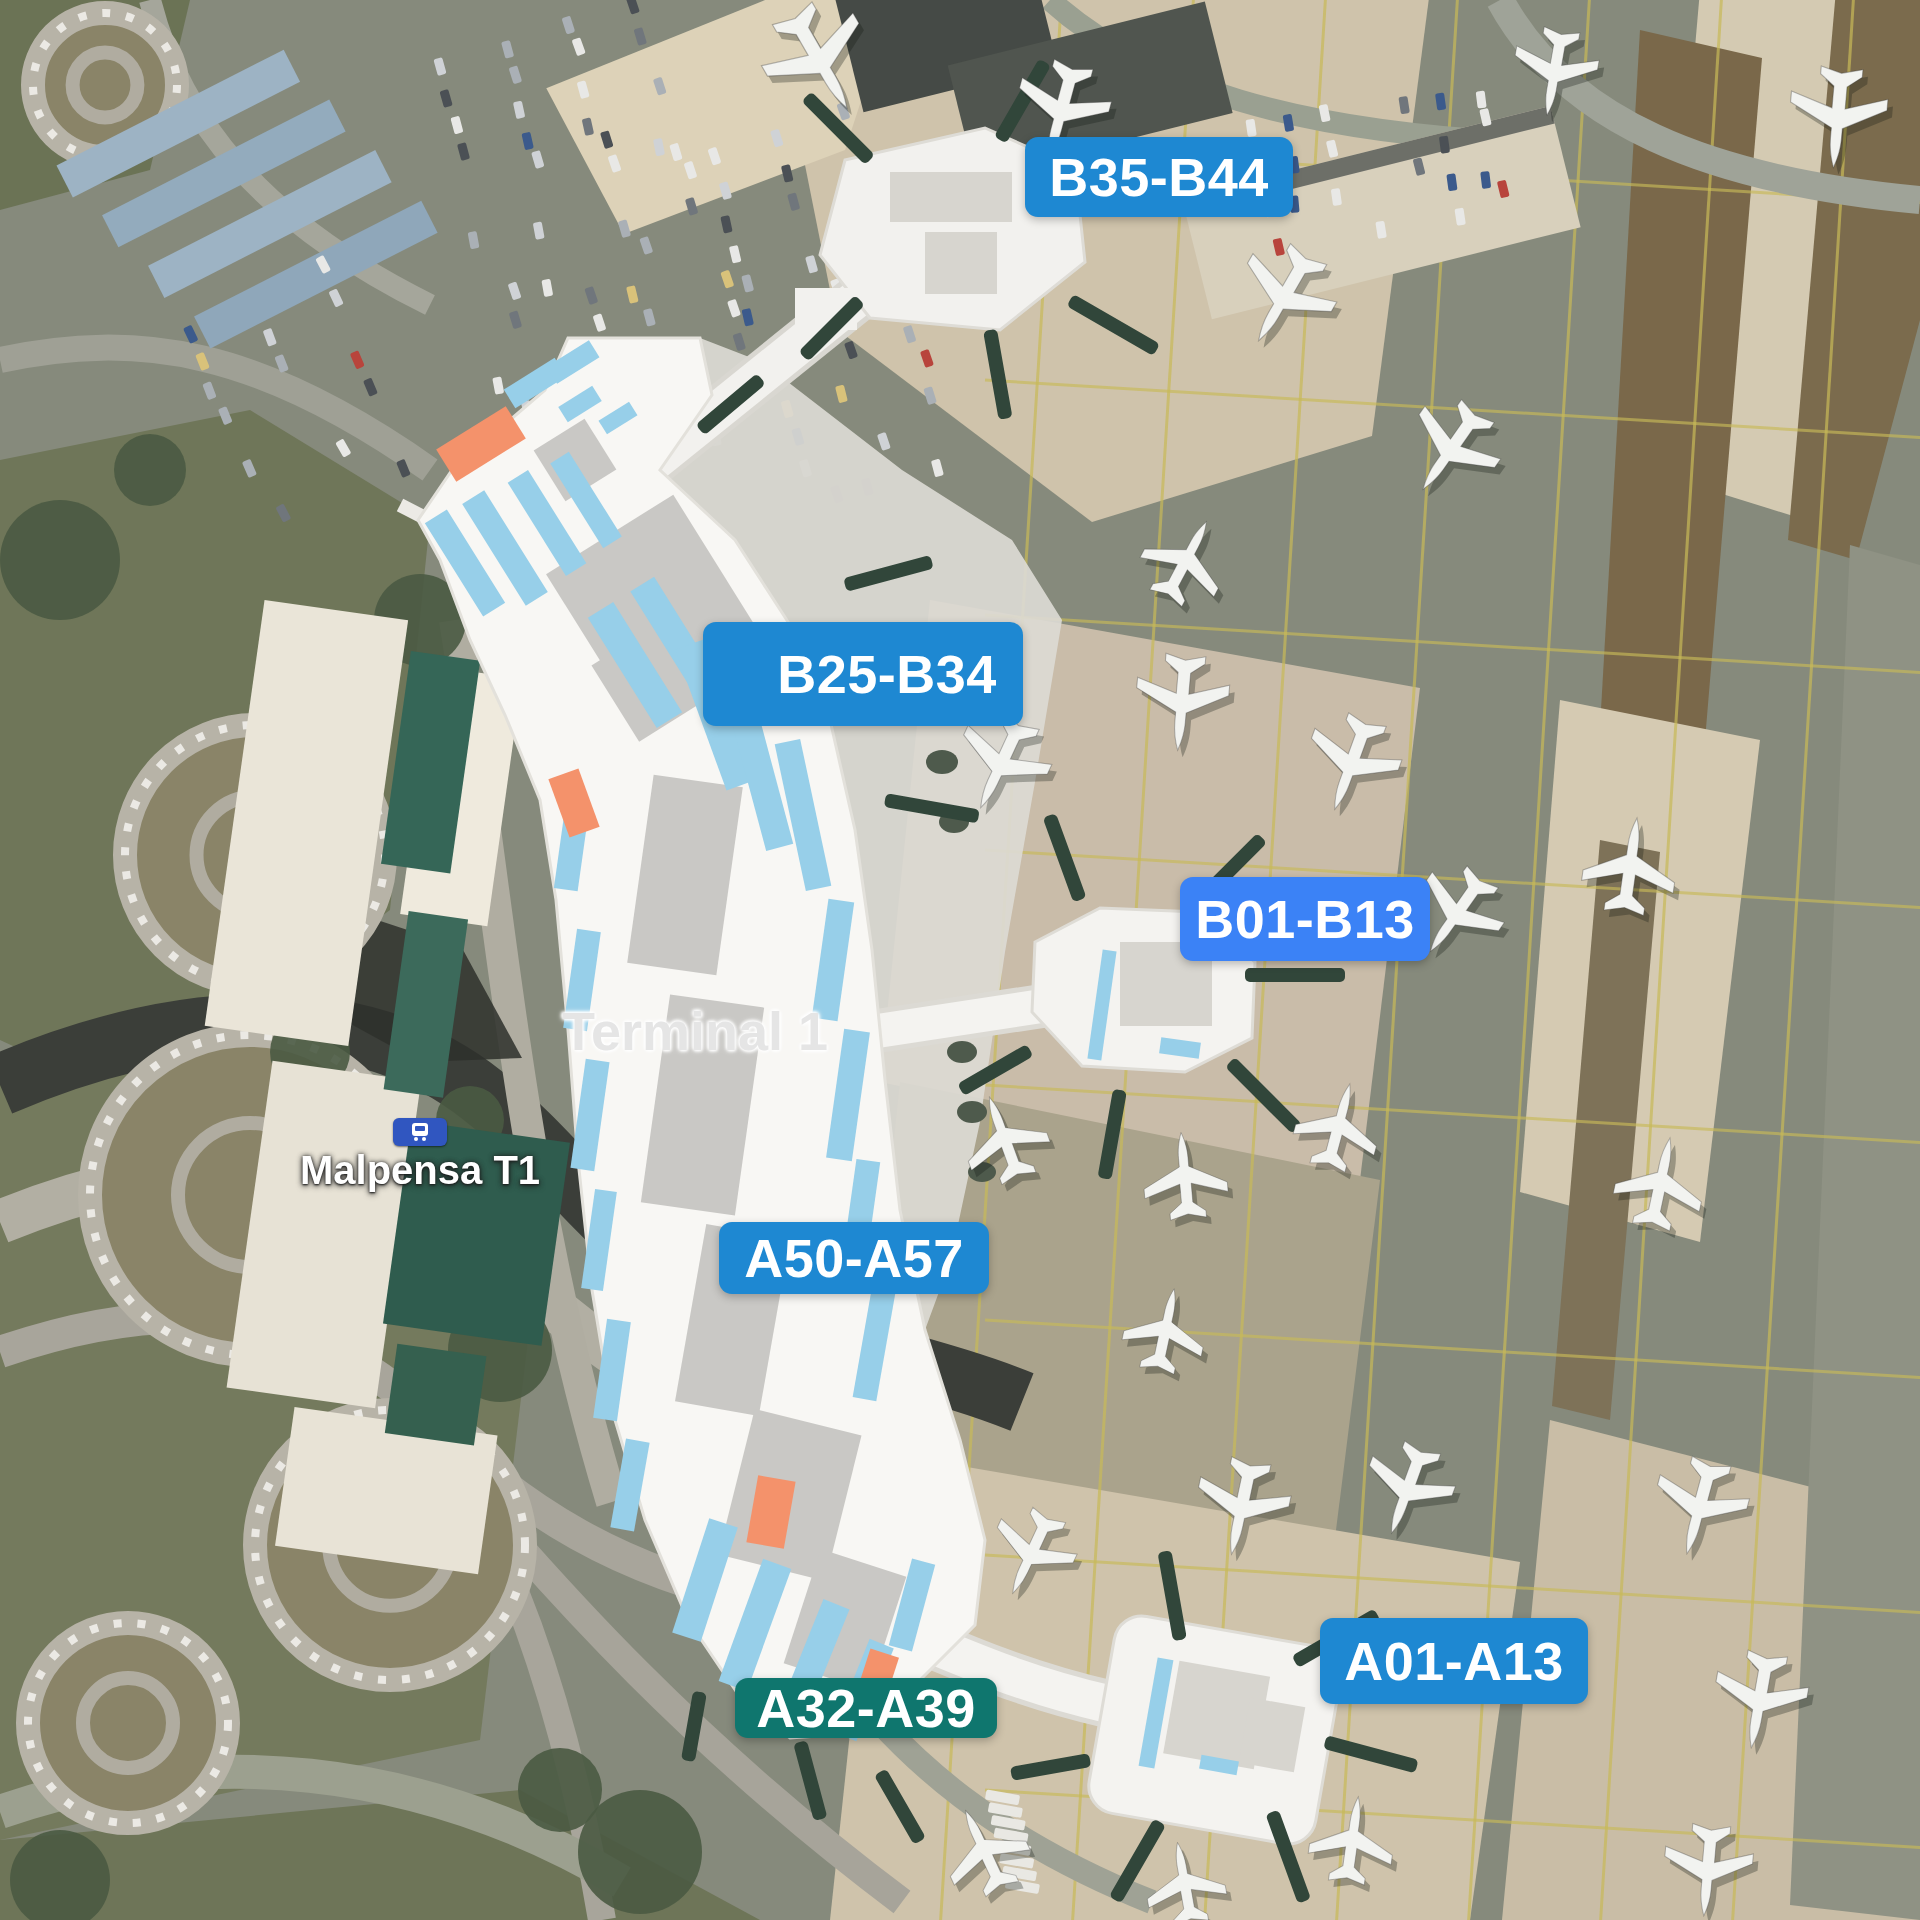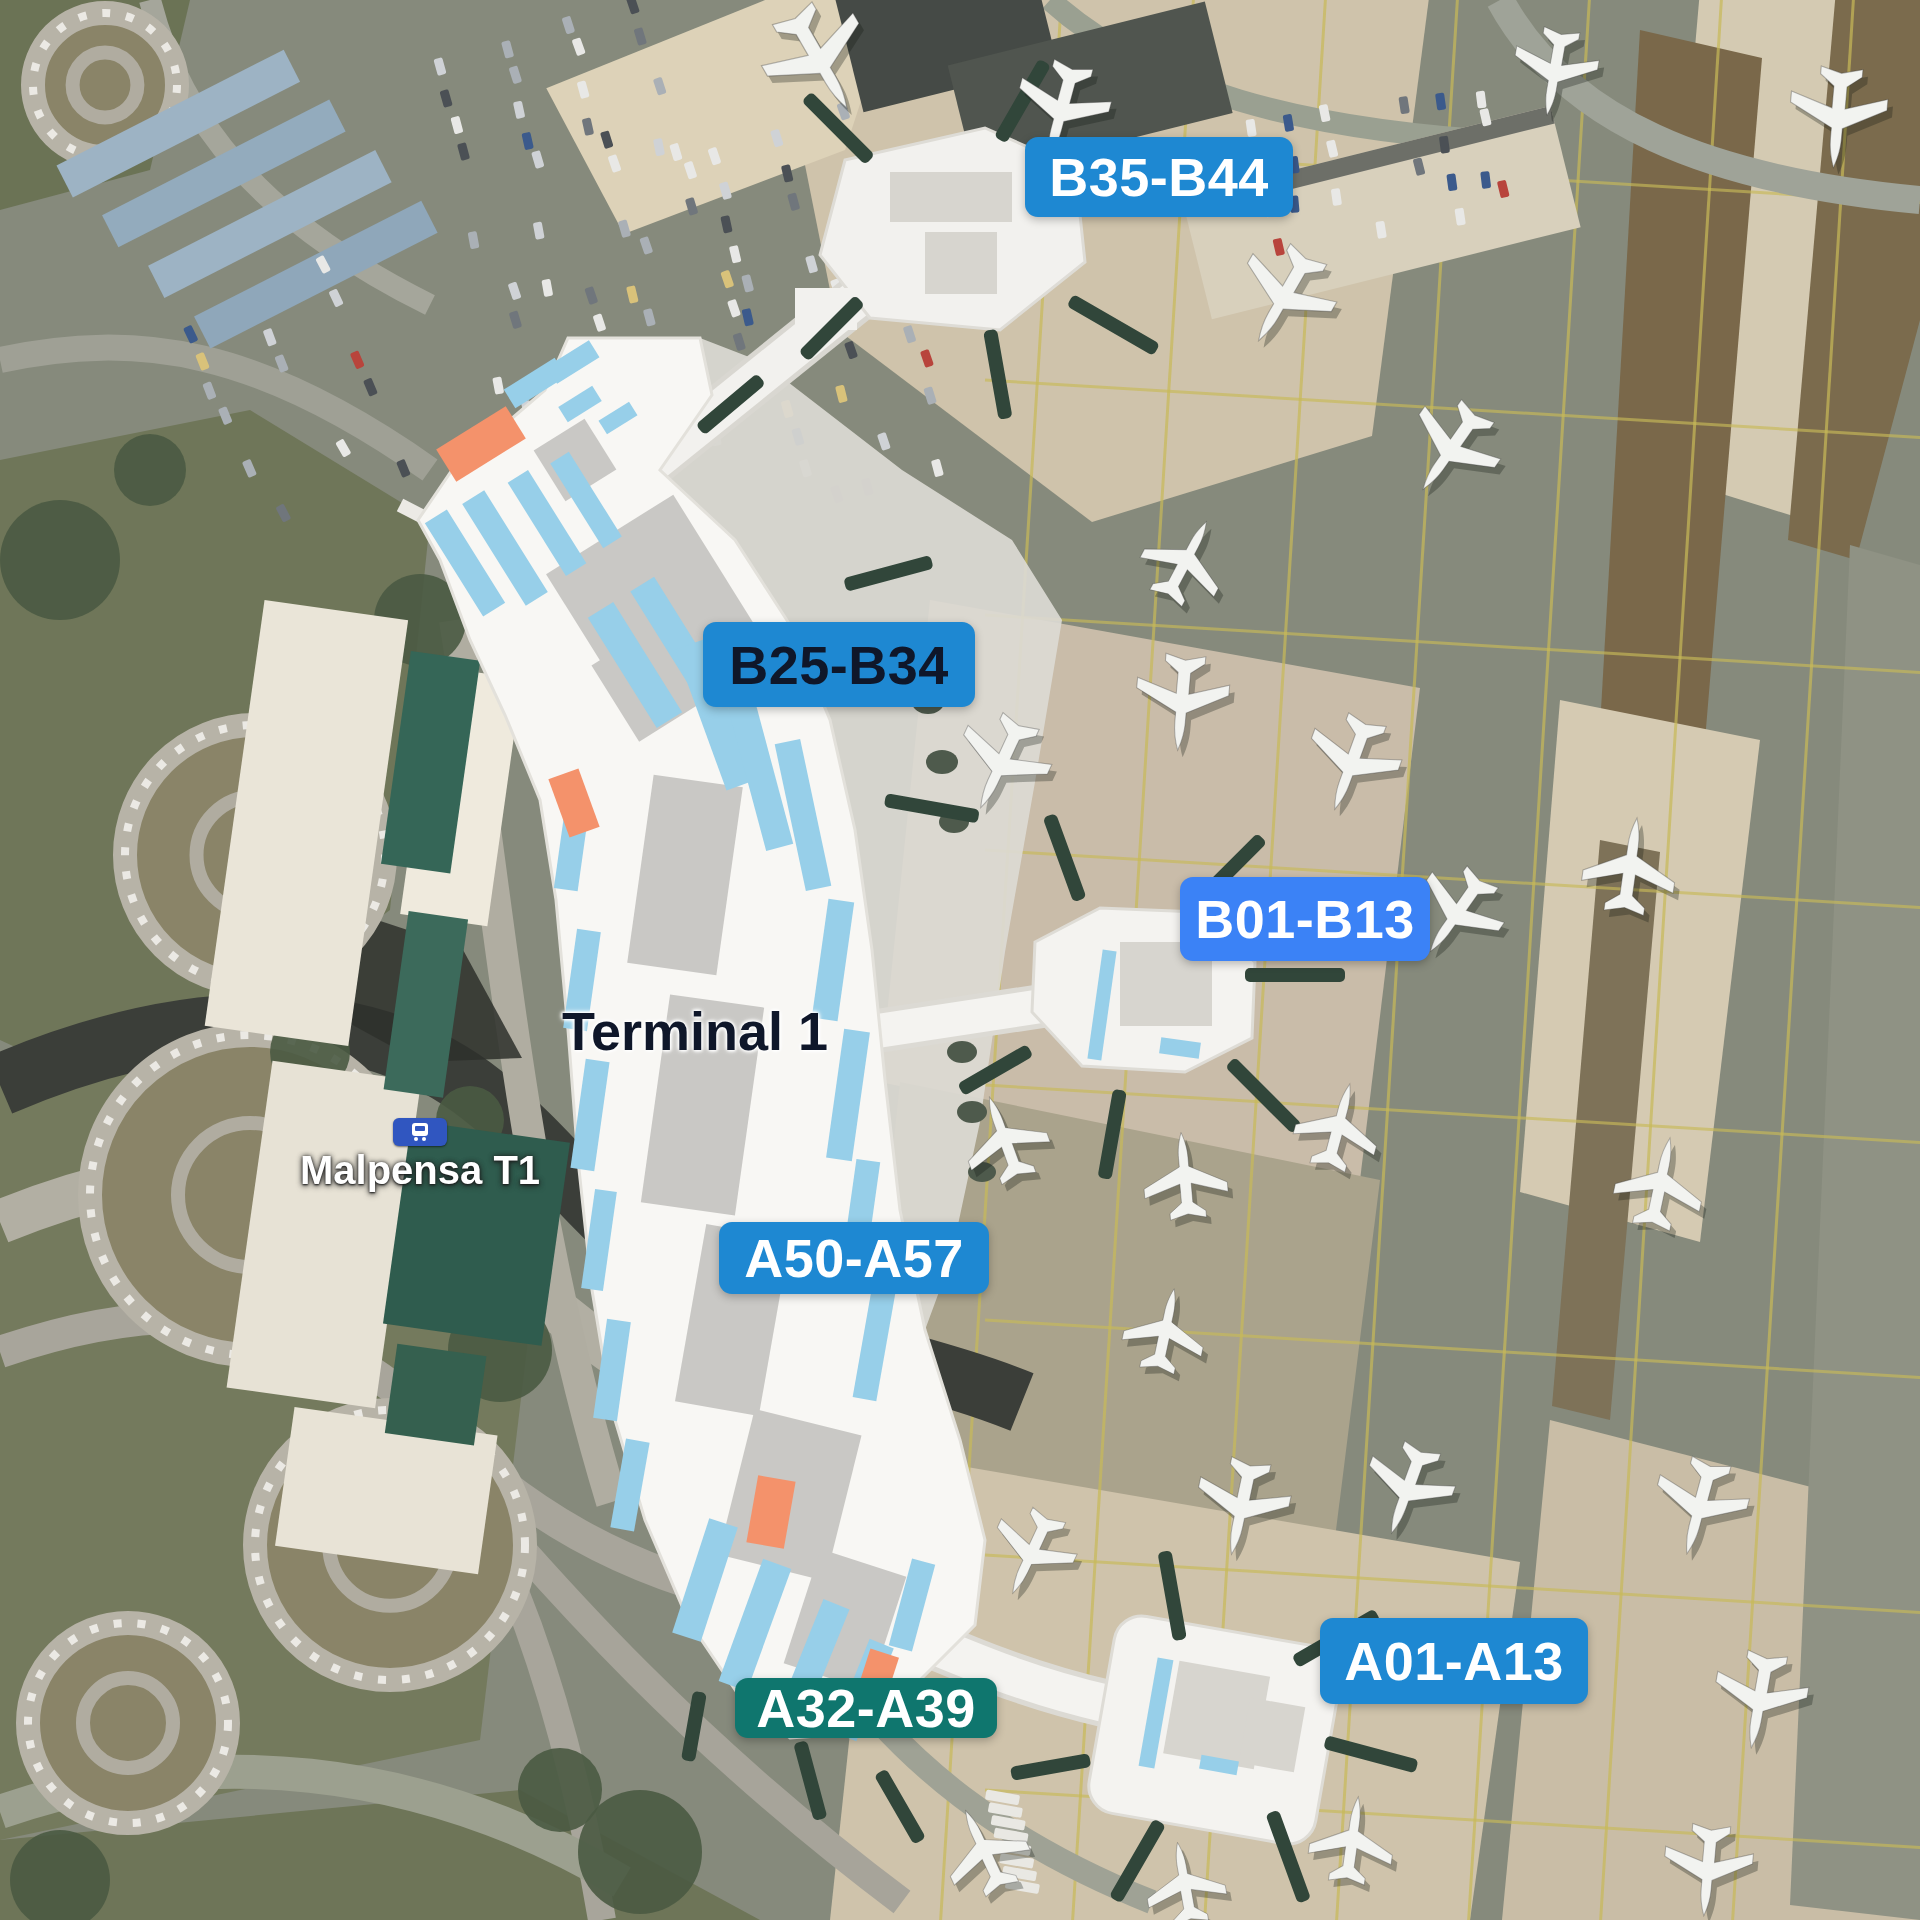--- a/index.html
+++ b/index.html
@@ -3,21 +3,21 @@
 <meta charset="utf-8">
 <style>
   html,body{margin:0;padding:0;background:#777;}
   #stage{position:relative;width:1920px;height:1920px;overflow:hidden;
          font-family:"Liberation Sans","DejaVu Sans",sans-serif;}
   #map-svg{position:absolute;left:0;top:0;}
   #labels{position:absolute;left:0;top:0;width:100%;height:100%;}
   .badge{position:absolute;display:flex;align-items:center;justify-content:center;
          border-radius:13px;color:#fff;font-weight:bold;font-size:54px;
          letter-spacing:.5px;box-shadow:0 3px 8px rgba(0,0,0,.25);white-space:nowrap;}
-  .maplabel-dark{position:absolute;font-size:54px;font-weight:bold;color:#0f172a;white-space:nowrap;
+  .maplabel-dark{position:absolute;font-size:54px;font-weight:bold;color:#e5e5e5;white-space:nowrap;
          text-shadow:0 0 4px #fff,0 0 6px #fff,1px 1px 3px #fff,-1px -1px 3px #fff;}
   .station{position:absolute;display:flex;flex-direction:column;align-items:center;}
   .station-label{font-size:40px;font-weight:bold;color:#fff;white-space:nowrap;
          text-shadow:0 1px 2px rgba(30,30,30,.95),0 0 5px rgba(30,30,30,.8),0 2px 6px rgba(30,30,30,.7);}
   .station-icon{width:54px;height:28px;border-radius:6px;display:flex;align-items:center;
          justify-content:center;margin-bottom:2px;box-shadow:0 1px 2px rgba(0,0,0,.5);}
 </style>
 </head>
 <body>
 
@@ -459,21 +459,21 @@
             <circle cx="19" cy="17" r="2" fill="#fff"></circle>
       </svg>
     </div>
     <div class="station-label">Malpensa T1</div>
   </div>
 
   <div id="badges">
         <div class="badge" style="left: 1025px; top: 137px; width: 268px; height: 80px; background: rgb(30, 136, 210); color: rgb(255, 255, 255);">
           <span>B35-B44</span>
         </div>
-        <div class="badge" style="left: 703px; top: 622px; width: 272px; height: 85px; background: rgb(30, 136, 210); color: #0f172a;">
+        <div class="badge" style="left: 703px; top: 622px; width: 272px; height: 104px; background: rgb(30, 136, 210); color: #ffffff; padding-left: 48px;">
           <span>B25-B34</span>
         </div>
         <div class="badge" style="left: 1180px; top: 877px; width: 250px; height: 84px; background: #3b82f6; color: rgb(255, 255, 255);">
           <span>B01-B13</span>
         </div>
         <div class="badge" style="left: 719px; top: 1222px; width: 270px; height: 72px; background: rgb(30, 136, 210); color: rgb(255, 255, 255);">
           <span>A50-A57</span>
         </div>
         <div class="badge" style="left: 735px; top: 1678px; width: 262px; height: 60px; background: #0f766e; color: rgb(255, 255, 255); text-align: right;">
           <span>A32-A39</span>

